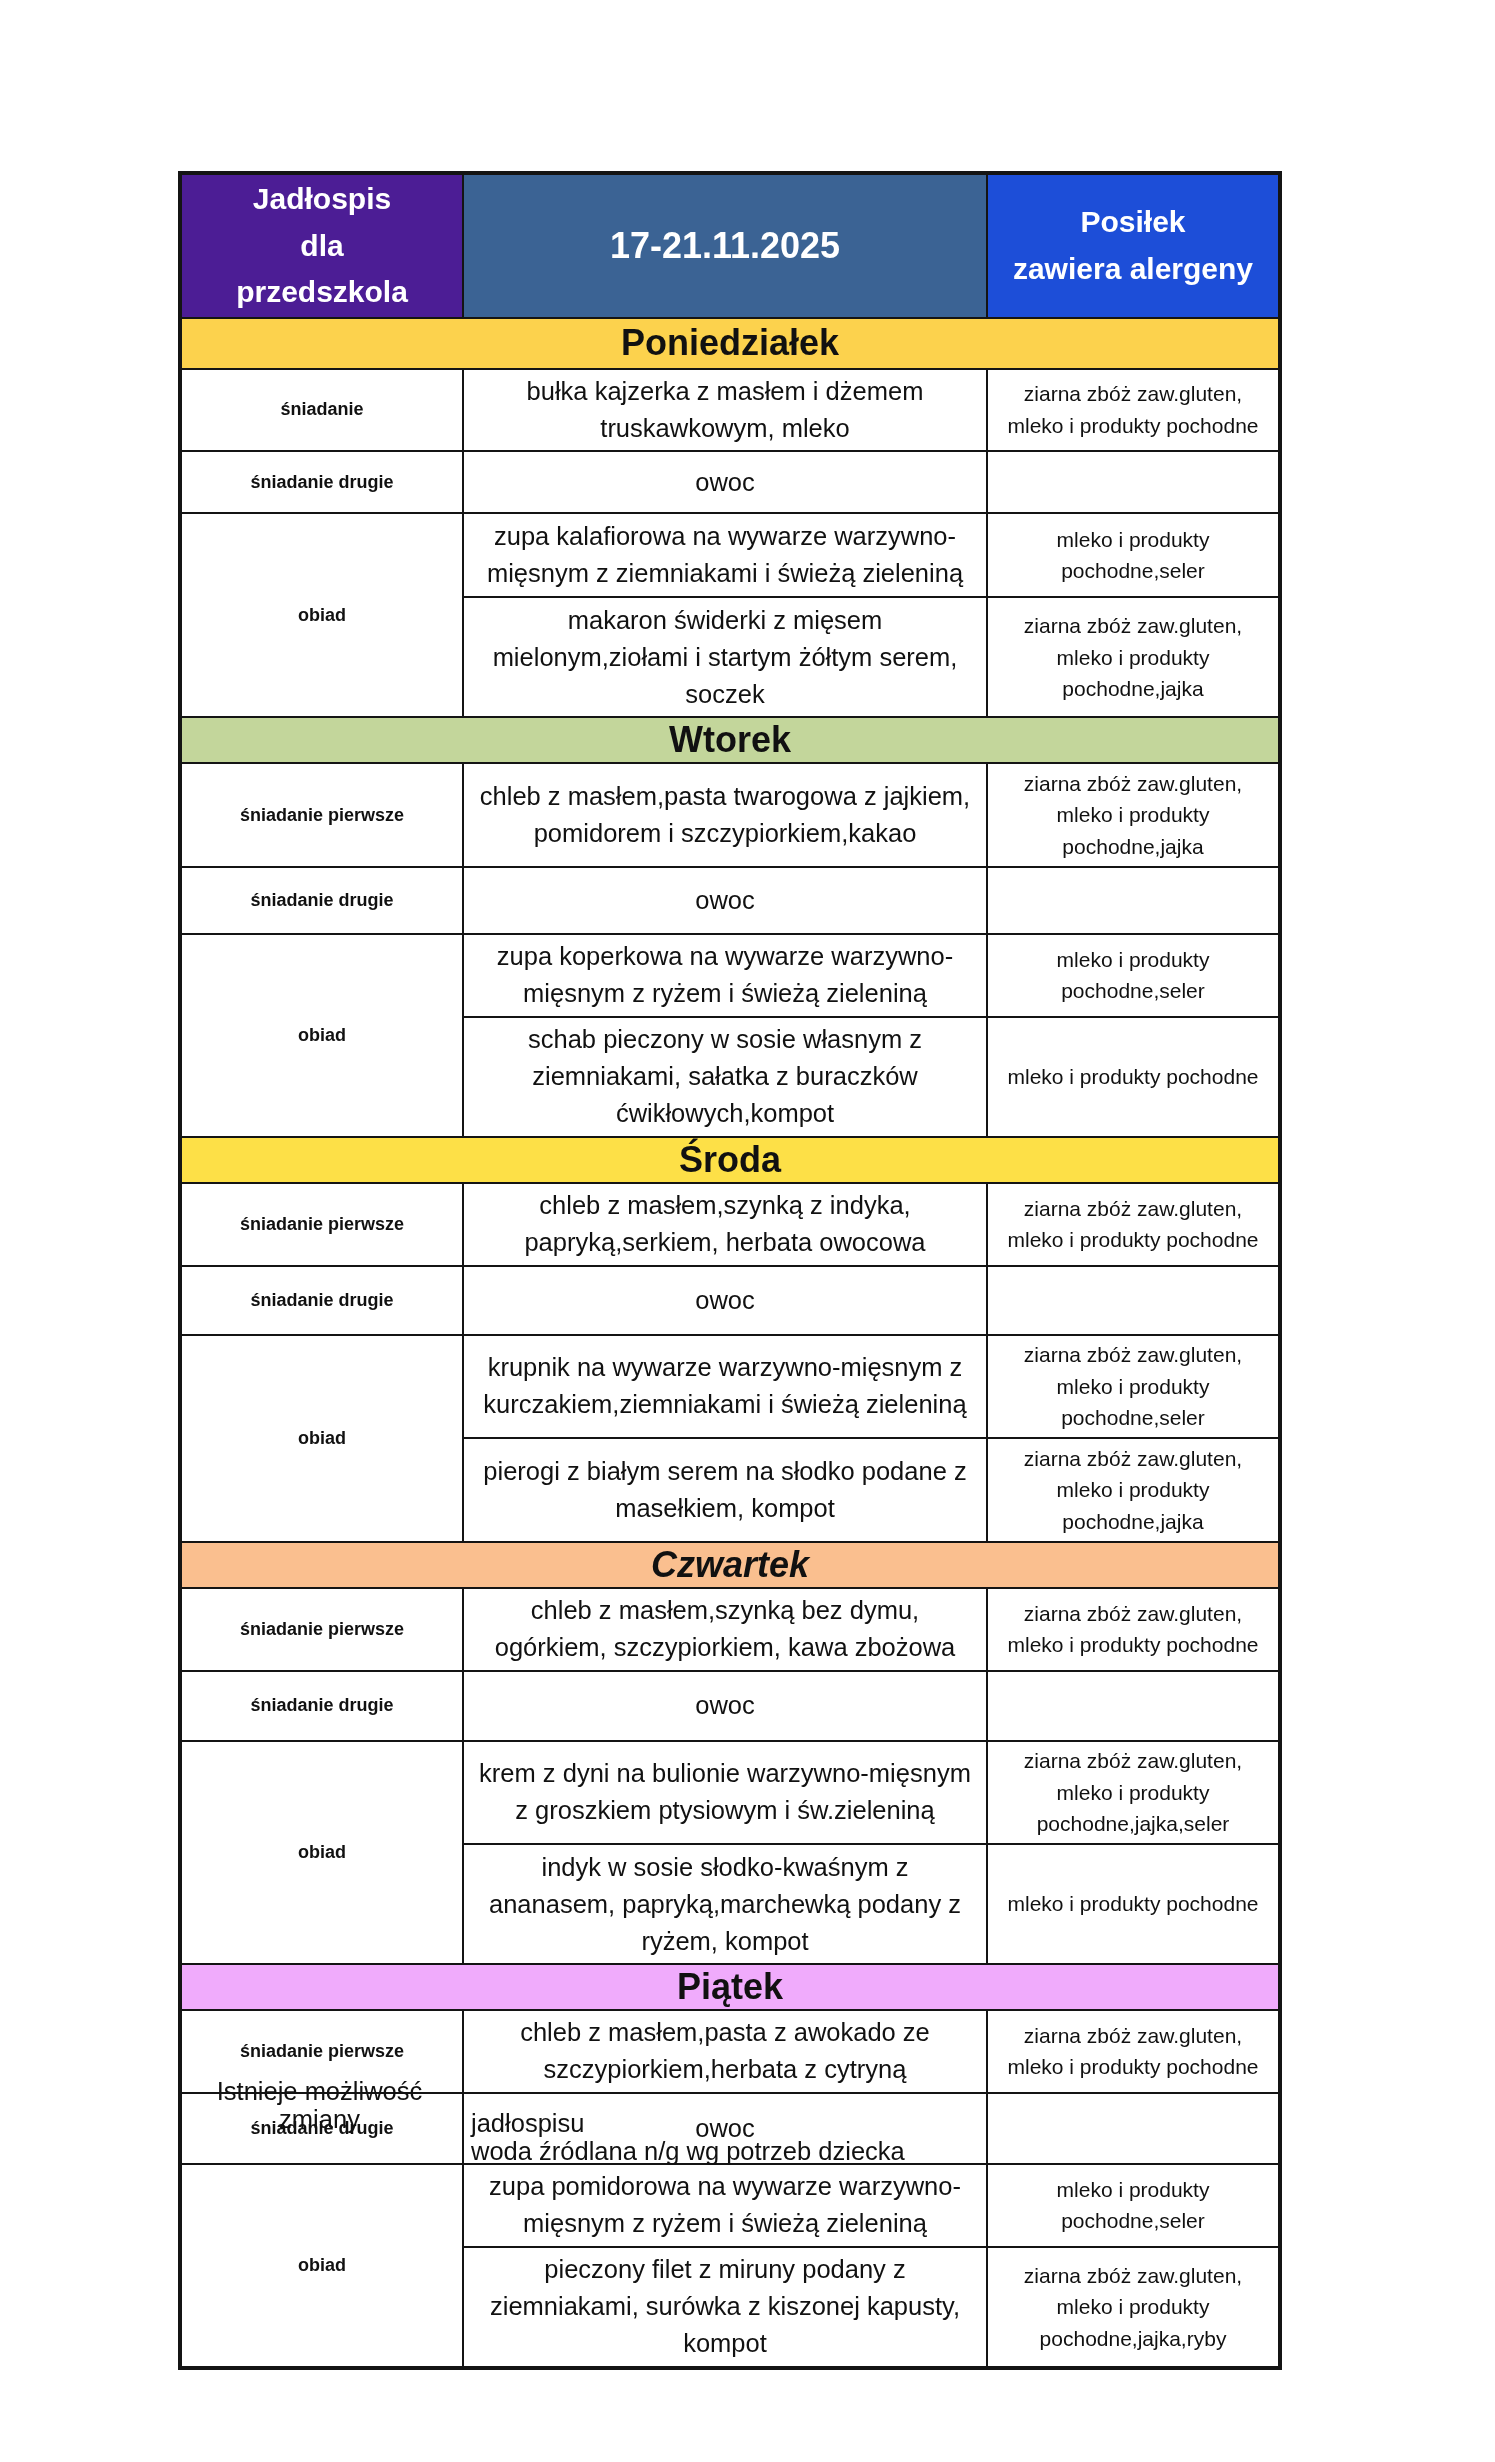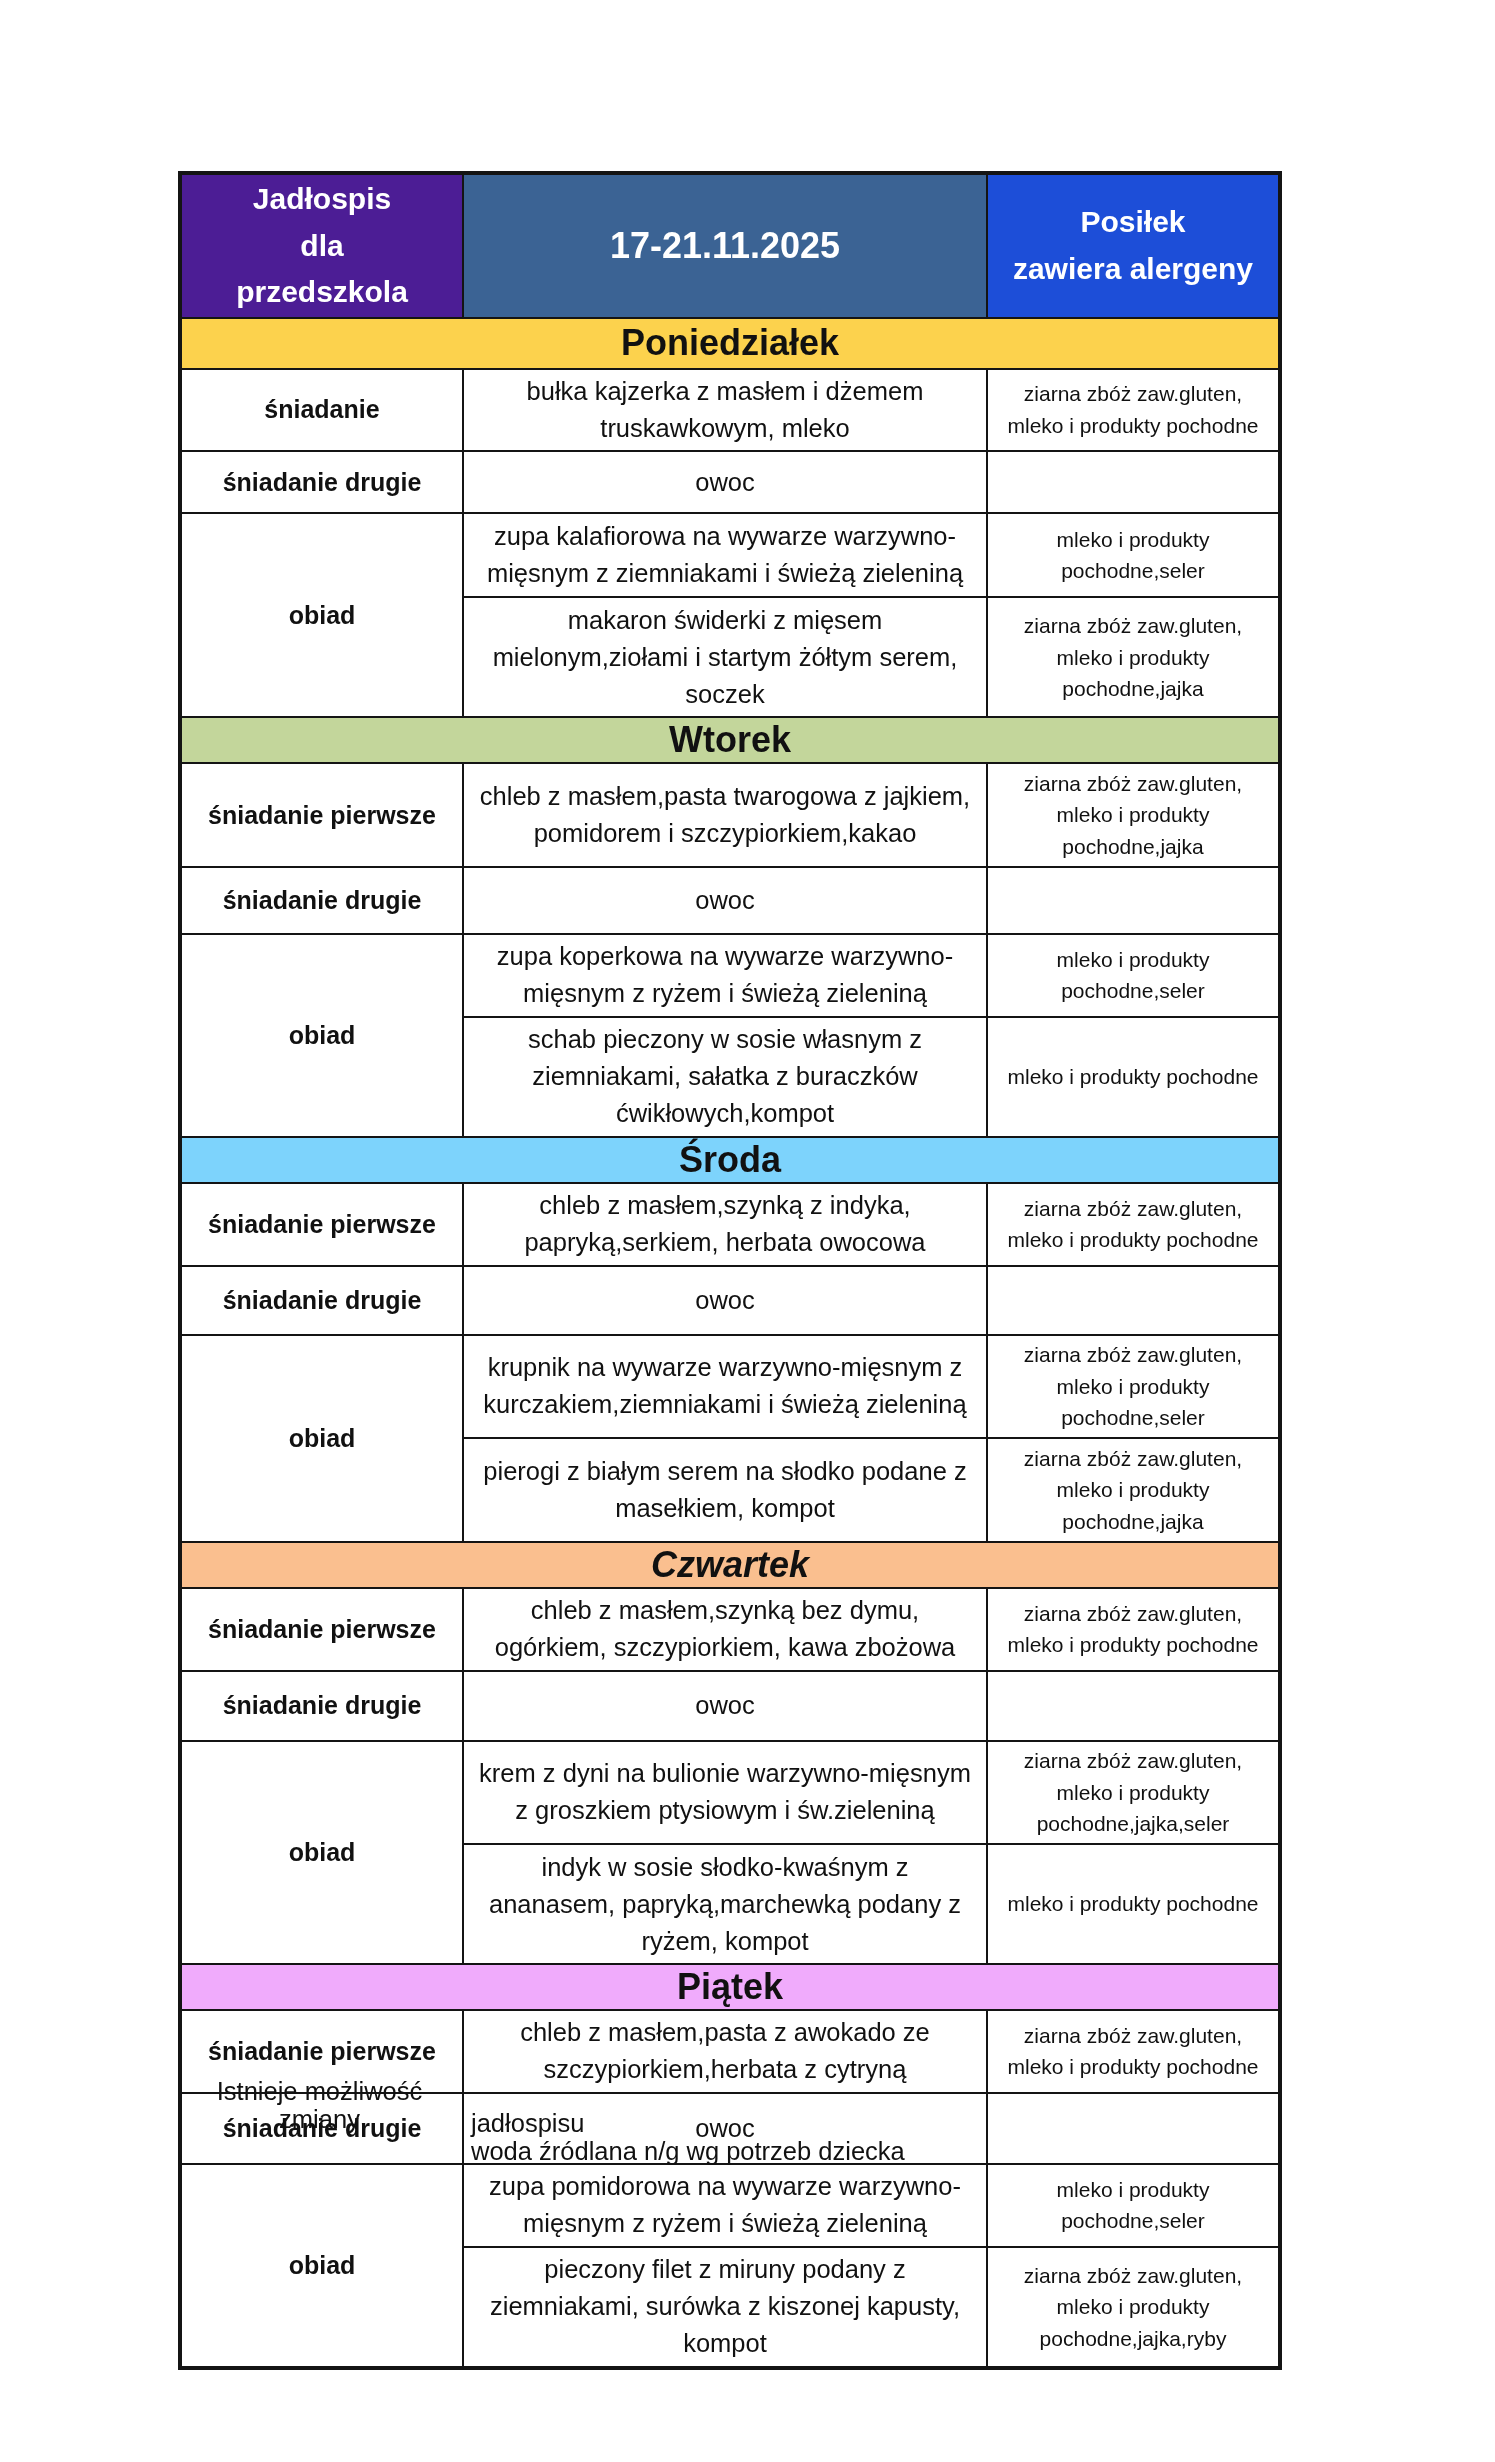--- a/index.html
+++ b/index.html
@@ -43,21 +43,21 @@
     margin-left: 17px;
   }
   td.band {
     font-weight: bold;
     font-size: 36px;
     color: #111111;
     text-align: center;
   }
   td.label {
     font-weight: bold;
-    font-size: 25px;
+    font-size: 18px;
     padding: 0 7px;
   }
   td.dish {
     font-size: 25.5px;
     line-height: 1.45;
     padding: 3.5px 12.3px;
   }
   td.allerg {
     font-size: 21px;
     line-height: 1.5;
@@ -150,21 +150,21 @@
       <td class="allerg">mleko i produkty pochodne,seler</td>
     </tr>
     <tr class="subrow" style="height:106px">
       <td class="dish">schab pieczony w sosie własnym z ziemniakami,  sałatka z buraczków ćwikłowych,kompot</td>
       <td class="allerg">mleko  i produkty pochodne</td>
     </tr>
   </tbody>
 
   <tbody>
     <tr style="height:44px">
-      <td colspan="3" class="band" style="background-color: #7dd3fc;">Środa</td>
+      <td colspan="3" class="band" style="background-color: #fde047;">Środa</td>
     </tr>
     <tr style="height:80px">
       <td class="label">śniadanie pierwsze</td>
       <td class="dish">chleb z masłem,szynką z indyka, papryką,serkiem, herbata owocowa</td>
       <td class="allerg">ziarna zbóż zaw.gluten, mleko i produkty pochodne</td>
     </tr>
     <tr style="height:69px">
       <td class="label">śniadanie drugie</td>
       <td class="dish">owoc</td>
       <td class="allerg"></td>

